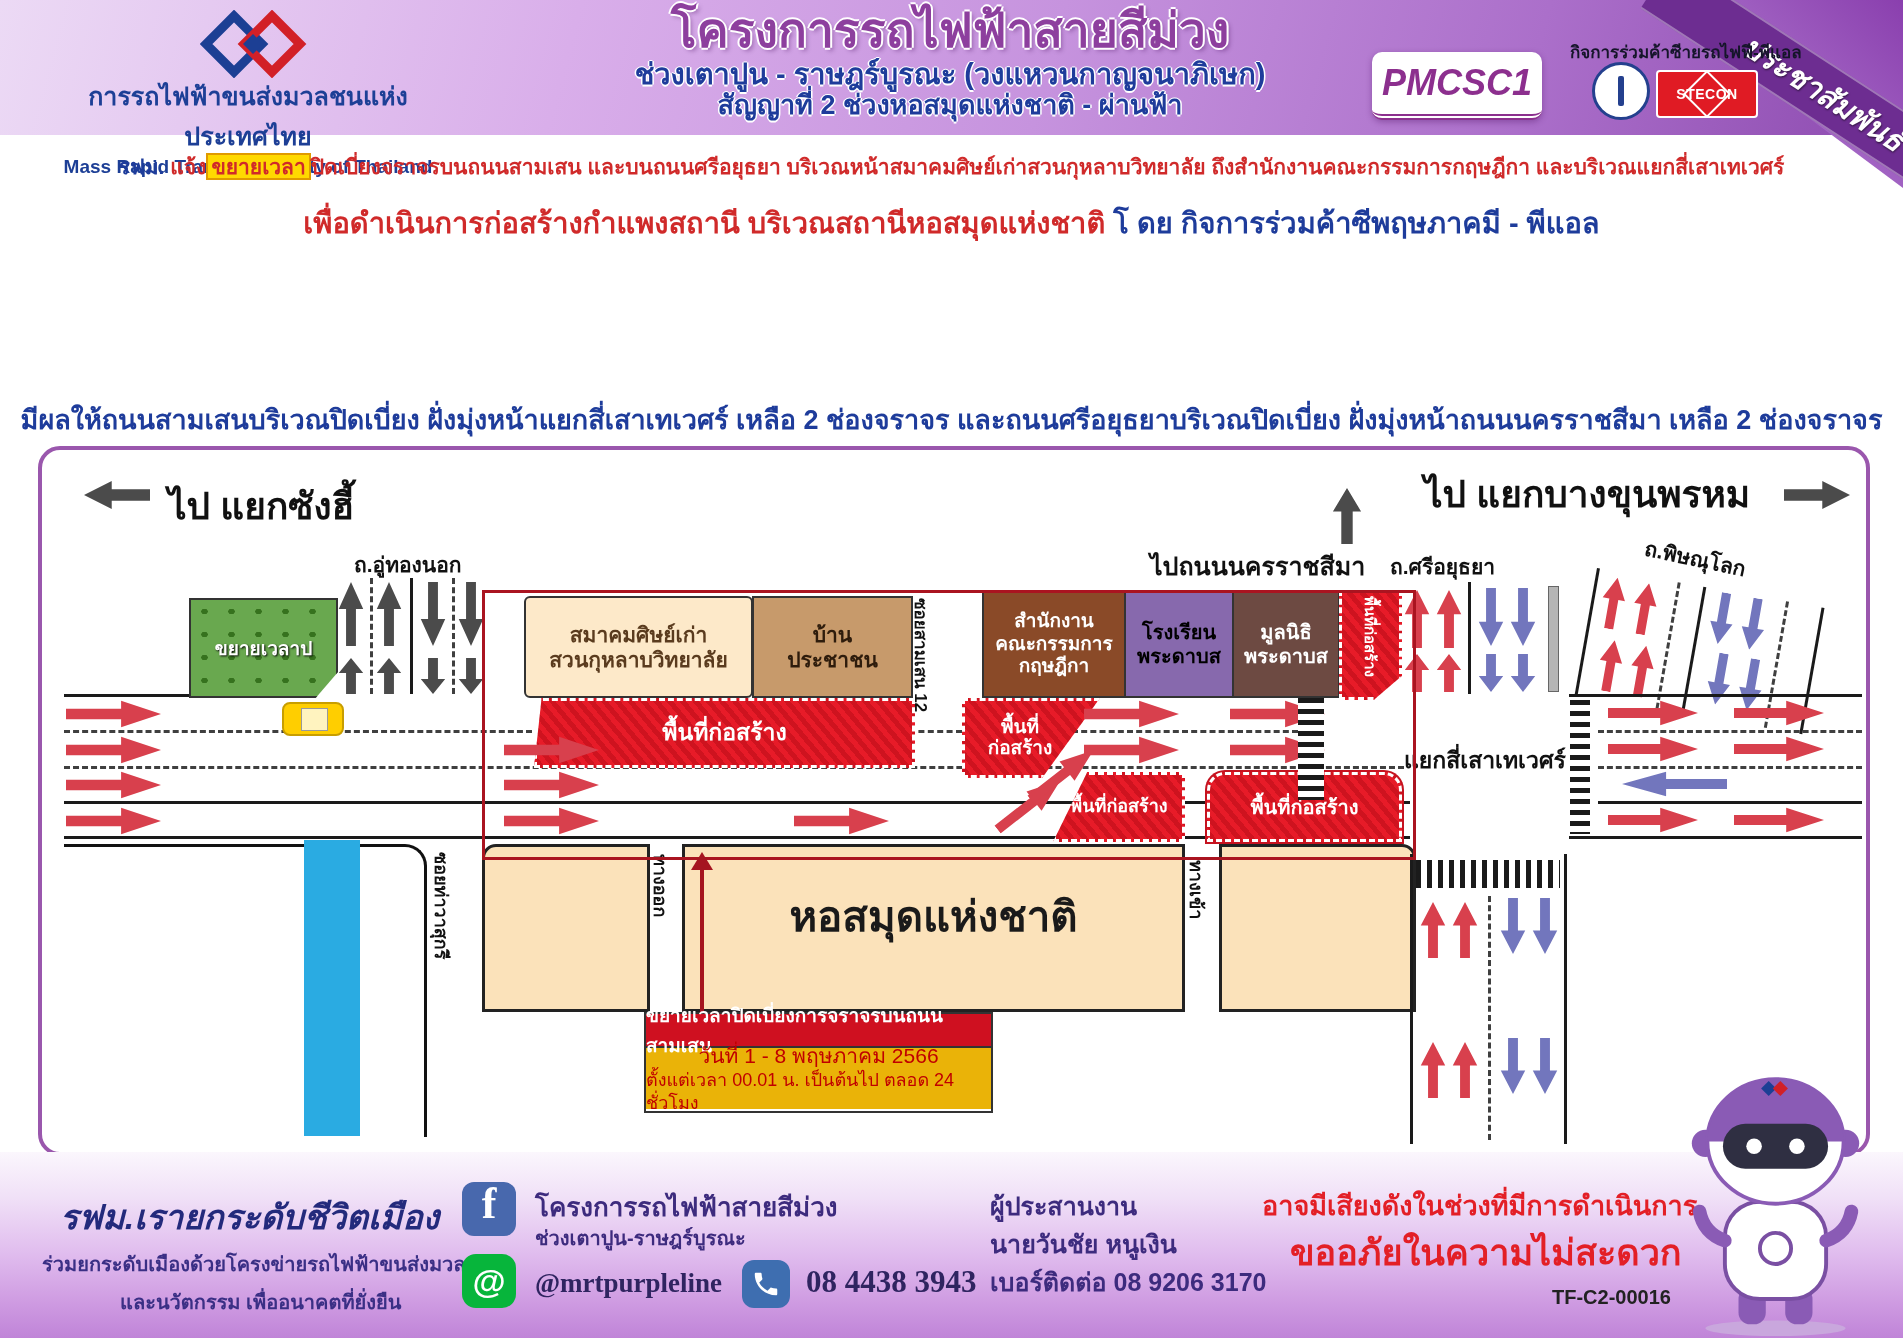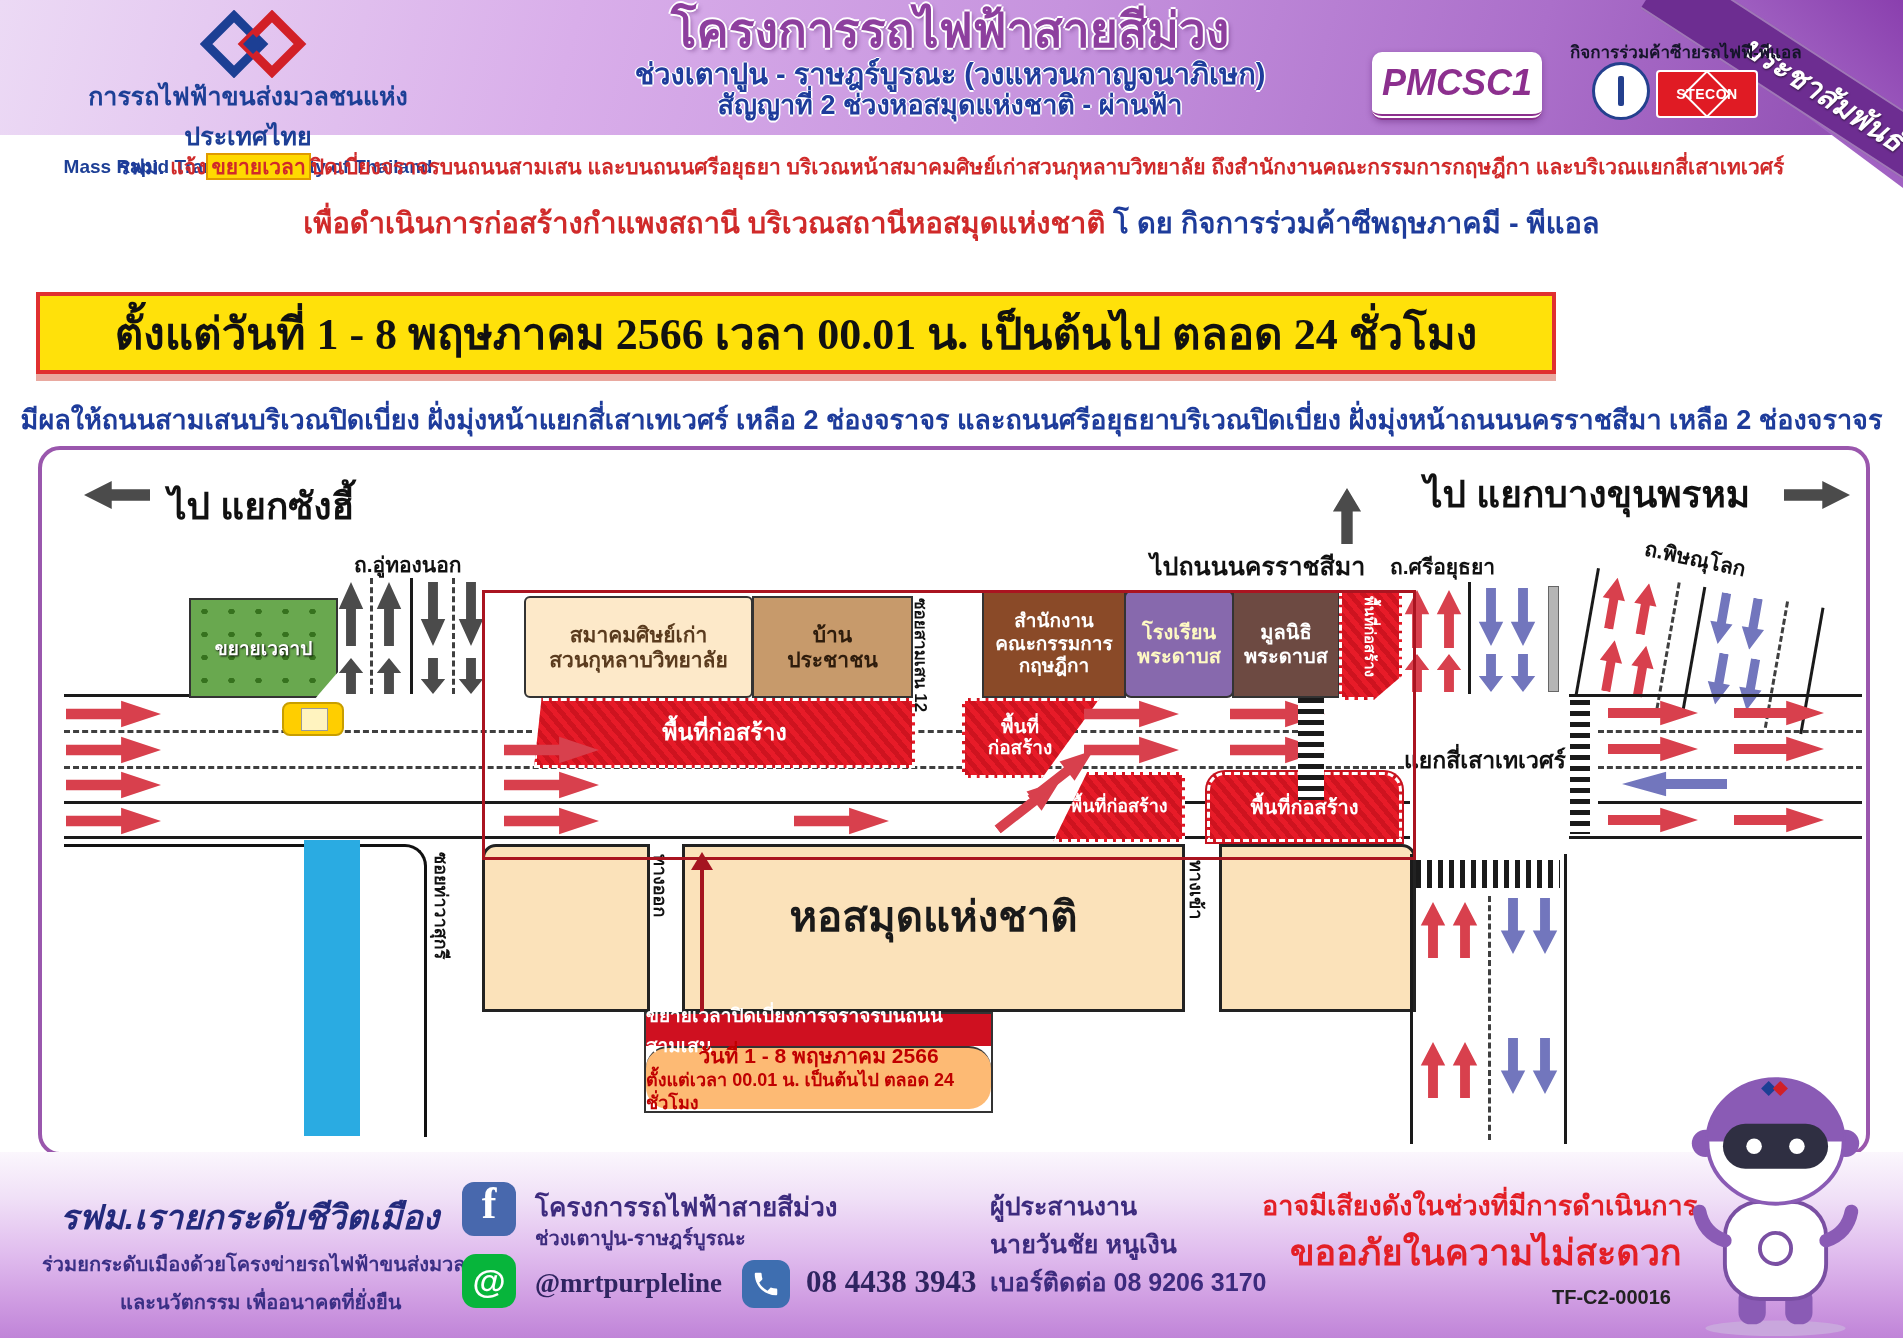--- a/index.html
+++ b/index.html
@@ -66,22 +66,22 @@
   .zebra-v{position:absolute;background:repeating-linear-gradient(180deg,#1a1a1a 0 5px,#fff 5px 11px);}
   .zebra-h{position:absolute;background:repeating-linear-gradient(90deg,#1a1a1a 0 5px,#fff 5px 11px);}
   .park{position:absolute;background-color:#69a84f;border:2px solid #333;
      background-image:radial-gradient(#36721e 3px,transparent 3.5px);background-size:27px 23px;
      display:flex;align-items:center;justify-content:center;clip-path:polygon(0 0,100% 0,100% 74%,85% 100%,0 100%);}
   .taxi{position:absolute;background:#ffce00;border:2px solid #c89e00;border-radius:8px;}
   .taxi:before{content:"";position:absolute;left:30%;top:12%;width:42%;height:72%;background:rgba(255,255,255,.75);border:1px solid #999;}
   .lib{position:absolute;background:#fbe2ba;border:3px solid #222;}
   .signbox{position:absolute;left:602px;top:562px;width:345px;height:97px;border:2px solid #333;z-index:45;}
   .signbox .sb-t{height:32px;background:#cf1020;color:#fff;font-weight:bold;font-size:19px;display:flex;align-items:center;justify-content:center;}
-  .signbox .sb-b{height:61px;background:#fdba74;border-top:2px solid #333;color:#c00000;font-weight:bold;
-     display:flex;flex-direction:column;align-items:center;justify-content:center;line-height:1.25;border-radius:22px;}
+  .signbox .sb-b{height:61px;background:#eab308;border-top:2px solid #333;color:#c00000;font-weight:normal;
+     display:flex;flex-direction:column;align-items:center;justify-content:center;line-height:1.25;}
   .redzone{position:absolute;left:440px;top:140px;width:928px;height:264px;border:3px solid #aa1420;z-index:40;}
   .phitroad{position:absolute;left:1555px;top:118px;width:235px;height:130px;transform:rotate(10deg);transform-origin:0 0;}
   
   #footer{position:absolute;left:0;top:1152px;width:1903px;height:186px;
     background:linear-gradient(180deg,#fbf7fd 0%,#f0e0f7 25%,#e0bcee 55%,#cf9ce2 80%,#c084d8 100%);}
   .slogan{position:absolute;left:60px;top:38px;font-size:34px;font-weight:bold;font-style:italic;color:#232a7c;}
   .tag{position:absolute;font-size:20px;font-weight:bold;color:#3a2f85;}
   .fbicon{position:absolute;left:462px;top:30px;width:54px;height:54px;background:#4868ad;border-radius:12px;}
   .fbicon:before{content:"f";position:absolute;left:0;top:-4px;width:100%;text-align:center;color:#fff;
      font-family:"Liberation Serif","DejaVu Serif",serif;font-weight:bold;font-size:44px;}
@@ -135,23 +135,20 @@
   </div>
 
   <div class="n-line1">
     <span class="blue">รฟม.</span>
     <span>แจ้ง</span><span class="hl">ขยายเวลา</span><span>ปิดเบี่ยงจราจรบนถนนสามเสน และบนถนนศรีอยุธยา บริเวณหน้าสมาคมศิษย์เก่าสวนกุหลาบวิทยาลัย ถึงสำนักงานคณะกรรมการกฤษฎีกา และบริเวณแยกสี่เสาเทเวศร์</span>
   </div>
   <div class="n-line2">
     <span>เพื่อดำเนินการก่อสร้างกำแพงสถานี บริเวณสถานีหอสมุดแห่งชาติ</span>
     <span class="blue">โ ดย กิจการร่วมค้าซีพฤษภาคมี - พีแอล</span>
   </div>
-  <div class="banner">
-      <span>ตั้งแต่วันที่ 1 - 8 พฤษภาคม 2566 เวลา 00.01 น. เป็นต้นไป ตลอด 24 ชั่วโมง</span>
-    </div>
   <div class="effect">มีผลให้ถนนสามเสนบริเวณปิดเบี่ยง ฝั่งมุ่งหน้าแยกสี่เสาเทเวศร์ เหลือ 2 ช่องจราจร และถนนศรีอยุธยาบริเวณปิดเบี่ยง ฝั่งมุ่งหน้าถนนนครราชสีมา เหลือ 2 ช่องจราจร</div>
 
   <div id="map">
 
     <div class="ar l c-dk" style="left:42px;top:30px;width:66px;height:30px;"></div>
     <div class="lab" style="left:126px;top:26px;font-size:37px;text-align:right;">ไป แยกซังฮี้</div>
     <div class="lab" style="left:1382px;top:14px;font-size:37px;">ไป แยกบางขุนพรหม</div>
     <div class="ar r c-dk" style="left:1742px;top:30px;width:66px;height:30px;"></div>
 
     <div class="lab" style="left:312px;top:98px;font-size:21px;">ถ.อู่ทองนอก</div>
@@ -184,21 +181,21 @@
     <div class="bld" style="left:710px;top:146px;width:157px;height:98px;background:#c79a6b;color:#2e1c0c;font-size:21px;">
       <span>บ้าน</span>
       <span>ประชาชน</span>
     </div>
     <div class="vlab" style="left:893px;top:148px;font-size:17px;">ซอยสามเสน 12</div>
     <div class="bld" style="left:940px;top:140px;width:140px;height:104px;background:#8a4a28;color:#fff;font-size:19px;">
       <span>สำนักงาน</span>
       <span>คณะกรรมการ</span>
       <span>กฤษฎีกา</span>
     </div>
-    <div class="bld" style="left:1082px;top:140px;width:106px;height:104px;background:#8769ad;color:#fef9c3;font-size:20px;border-radius:7px;">
+    <div class="bld" style="left:1082px;top:140px;width:106px;height:104px;background:#8769ad;color:#000000;font-size:20px;">
       <span>โรงเรียน</span>
       <span>พระดาบส</span>
     </div>
     <div class="bld" style="left:1190px;top:140px;width:104px;height:104px;background:#6d4a42;color:#fff;font-size:20px;">
       <span>มูลนิธิ</span>
       <span>พระดาบส</span>
     </div>
     <div class="cons" style="left:1297px;top:140px;width:57px;height:104px;clip-path:polygon(0 0,100% 0,100% 78%,55% 100%,0 100%);"></div>
     <div class="vlab" style="left:1340px;top:146px;font-size:15px;color:#fff;z-index:41;">พื้นที่ก่อสร้าง</div>
 

